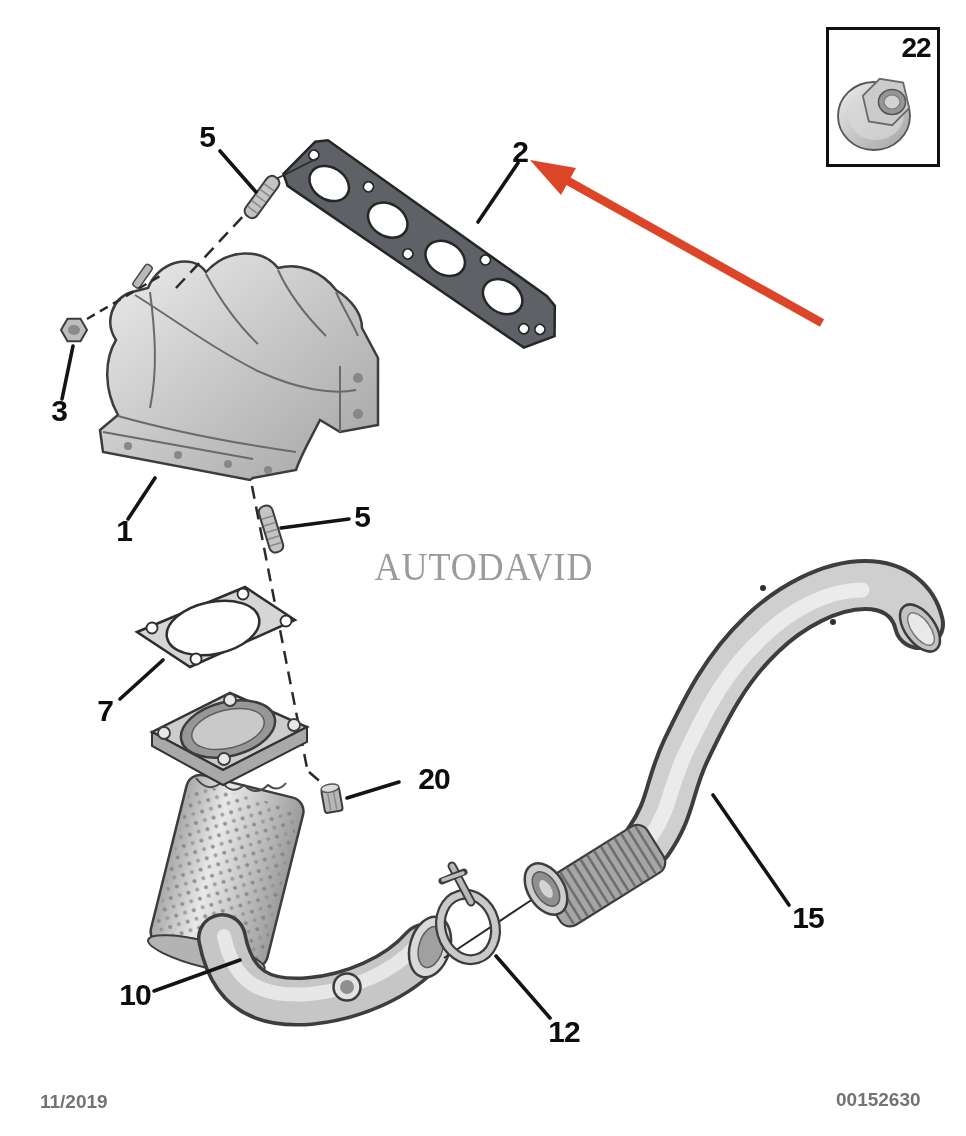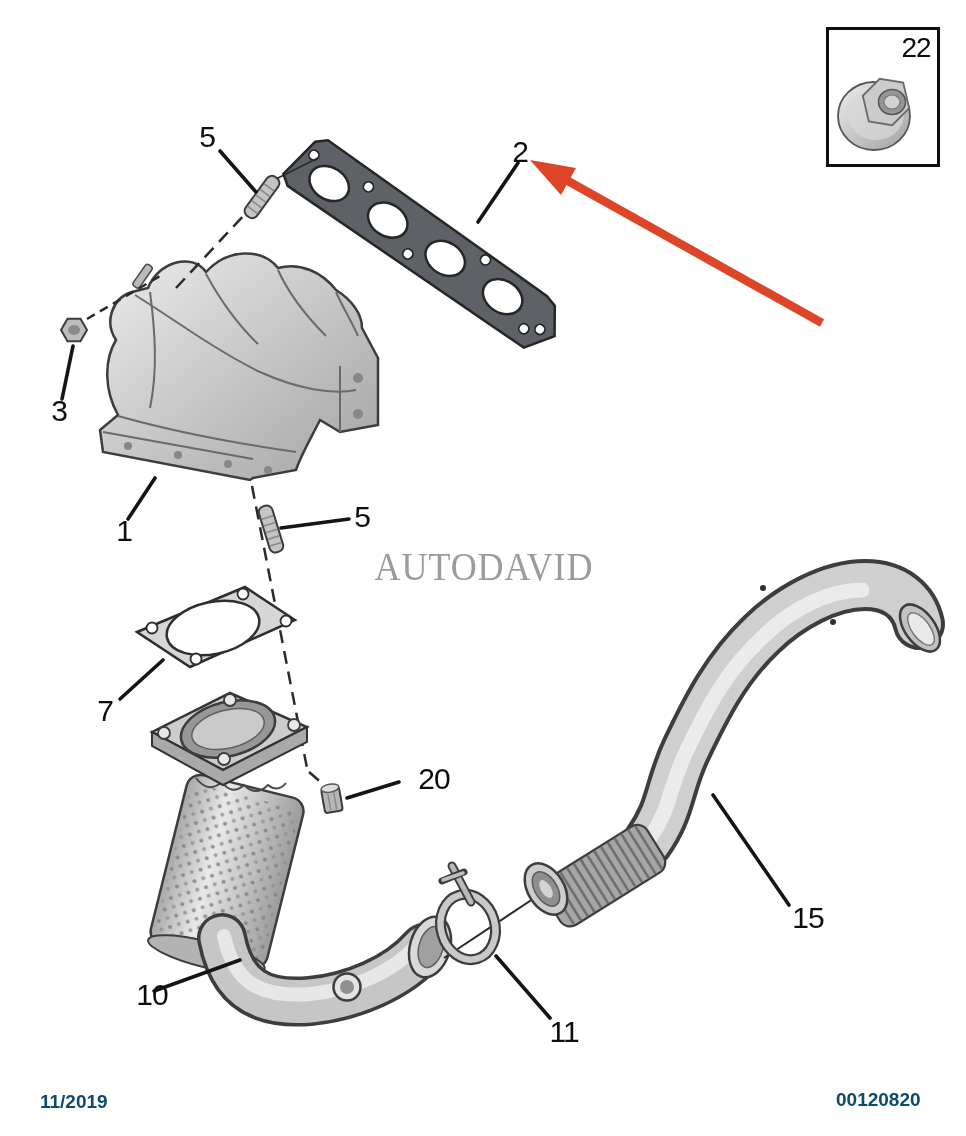--- a/index.html
+++ b/index.html
@@ -3,32 +3,32 @@
 <meta charset="utf-8">
 <style>
   html,body { margin:0; padding:0; background:#ffffff; }
   .stage {
     position:relative; width:966px; height:1136px; background:#ffffff;
     overflow:hidden; font-family:"Liberation Sans", sans-serif;
   }
   .stage svg.art { position:absolute; left:0; top:0; }
   .part-label {
     position:absolute; transform:translate(-50%,-50%);
-    font-weight:400; font-size:30px; color:#0d0d0d; line-height:1;
+    font-weight:700; font-size:30px; color:#0d0d0d; line-height:1;
     letter-spacing:-1px; white-space:nowrap;
   }
   .inset-num { font-size:28px; }
   .watermark {
     position:absolute; left:484px; top:566px;
     transform:translate(-50%,-50%) scaleX(.9);
     font-family:"Liberation Serif", serif; font-size:40px; font-weight:400;
     color:#9b9b9b; letter-spacing:1px; white-space:nowrap;
   }
   .footer-text {
-    position:absolute; font-weight:700; font-size:19px; color:#0c4a6e;
+    position:absolute; font-weight:700; font-size:19px; color:#737373;
     white-space:nowrap;
   }
   .footer-date { left:40px; top:1091px; }
   .footer-doc  { left:836px; top:1089px; }
 </style>
 </head>
 <body>
 
 <div class="stage">
 
@@ -261,23 +261,23 @@
     </g>
   </svg>
 
   <div class="part-label" style="left:207px; top:137px;">5</div>
   <div class="part-label" style="left:520px; top:152px;">2</div>
   <div class="part-label" style="left:59px; top:411px;">3</div>
   <div class="part-label" style="left:124px; top:531px;">1</div>
   <div class="part-label" style="left:362px; top:517px;">5</div>
   <div class="part-label" style="left:105px; top:711px;">7</div>
   <div class="part-label" style="left:434px; top:779px;">20</div>
-  <div class="part-label" style="left:135px; top:995px;margin-left:17px;">10</div>
-  <div class="part-label" style="left:564px; top:1032px;">11</div>
+  <div class="part-label" style="left:135px; top:995px;">10</div>
+  <div class="part-label" style="left:564px; top:1032px;">12</div>
   <div class="part-label" style="left:808px; top:918px;text-align:center;">15</div>
   <div class="part-label inset-num" style="left:916px; top:48px;">22</div>
 
   <div class="watermark">AUTODAVID</div>
 
   <div class="footer-text footer-date">11/2019</div>
-  <div class="footer-text footer-doc">00120820</div>
+  <div class="footer-text footer-doc">00152630</div>
 
 </div>
 
 </body></html>

